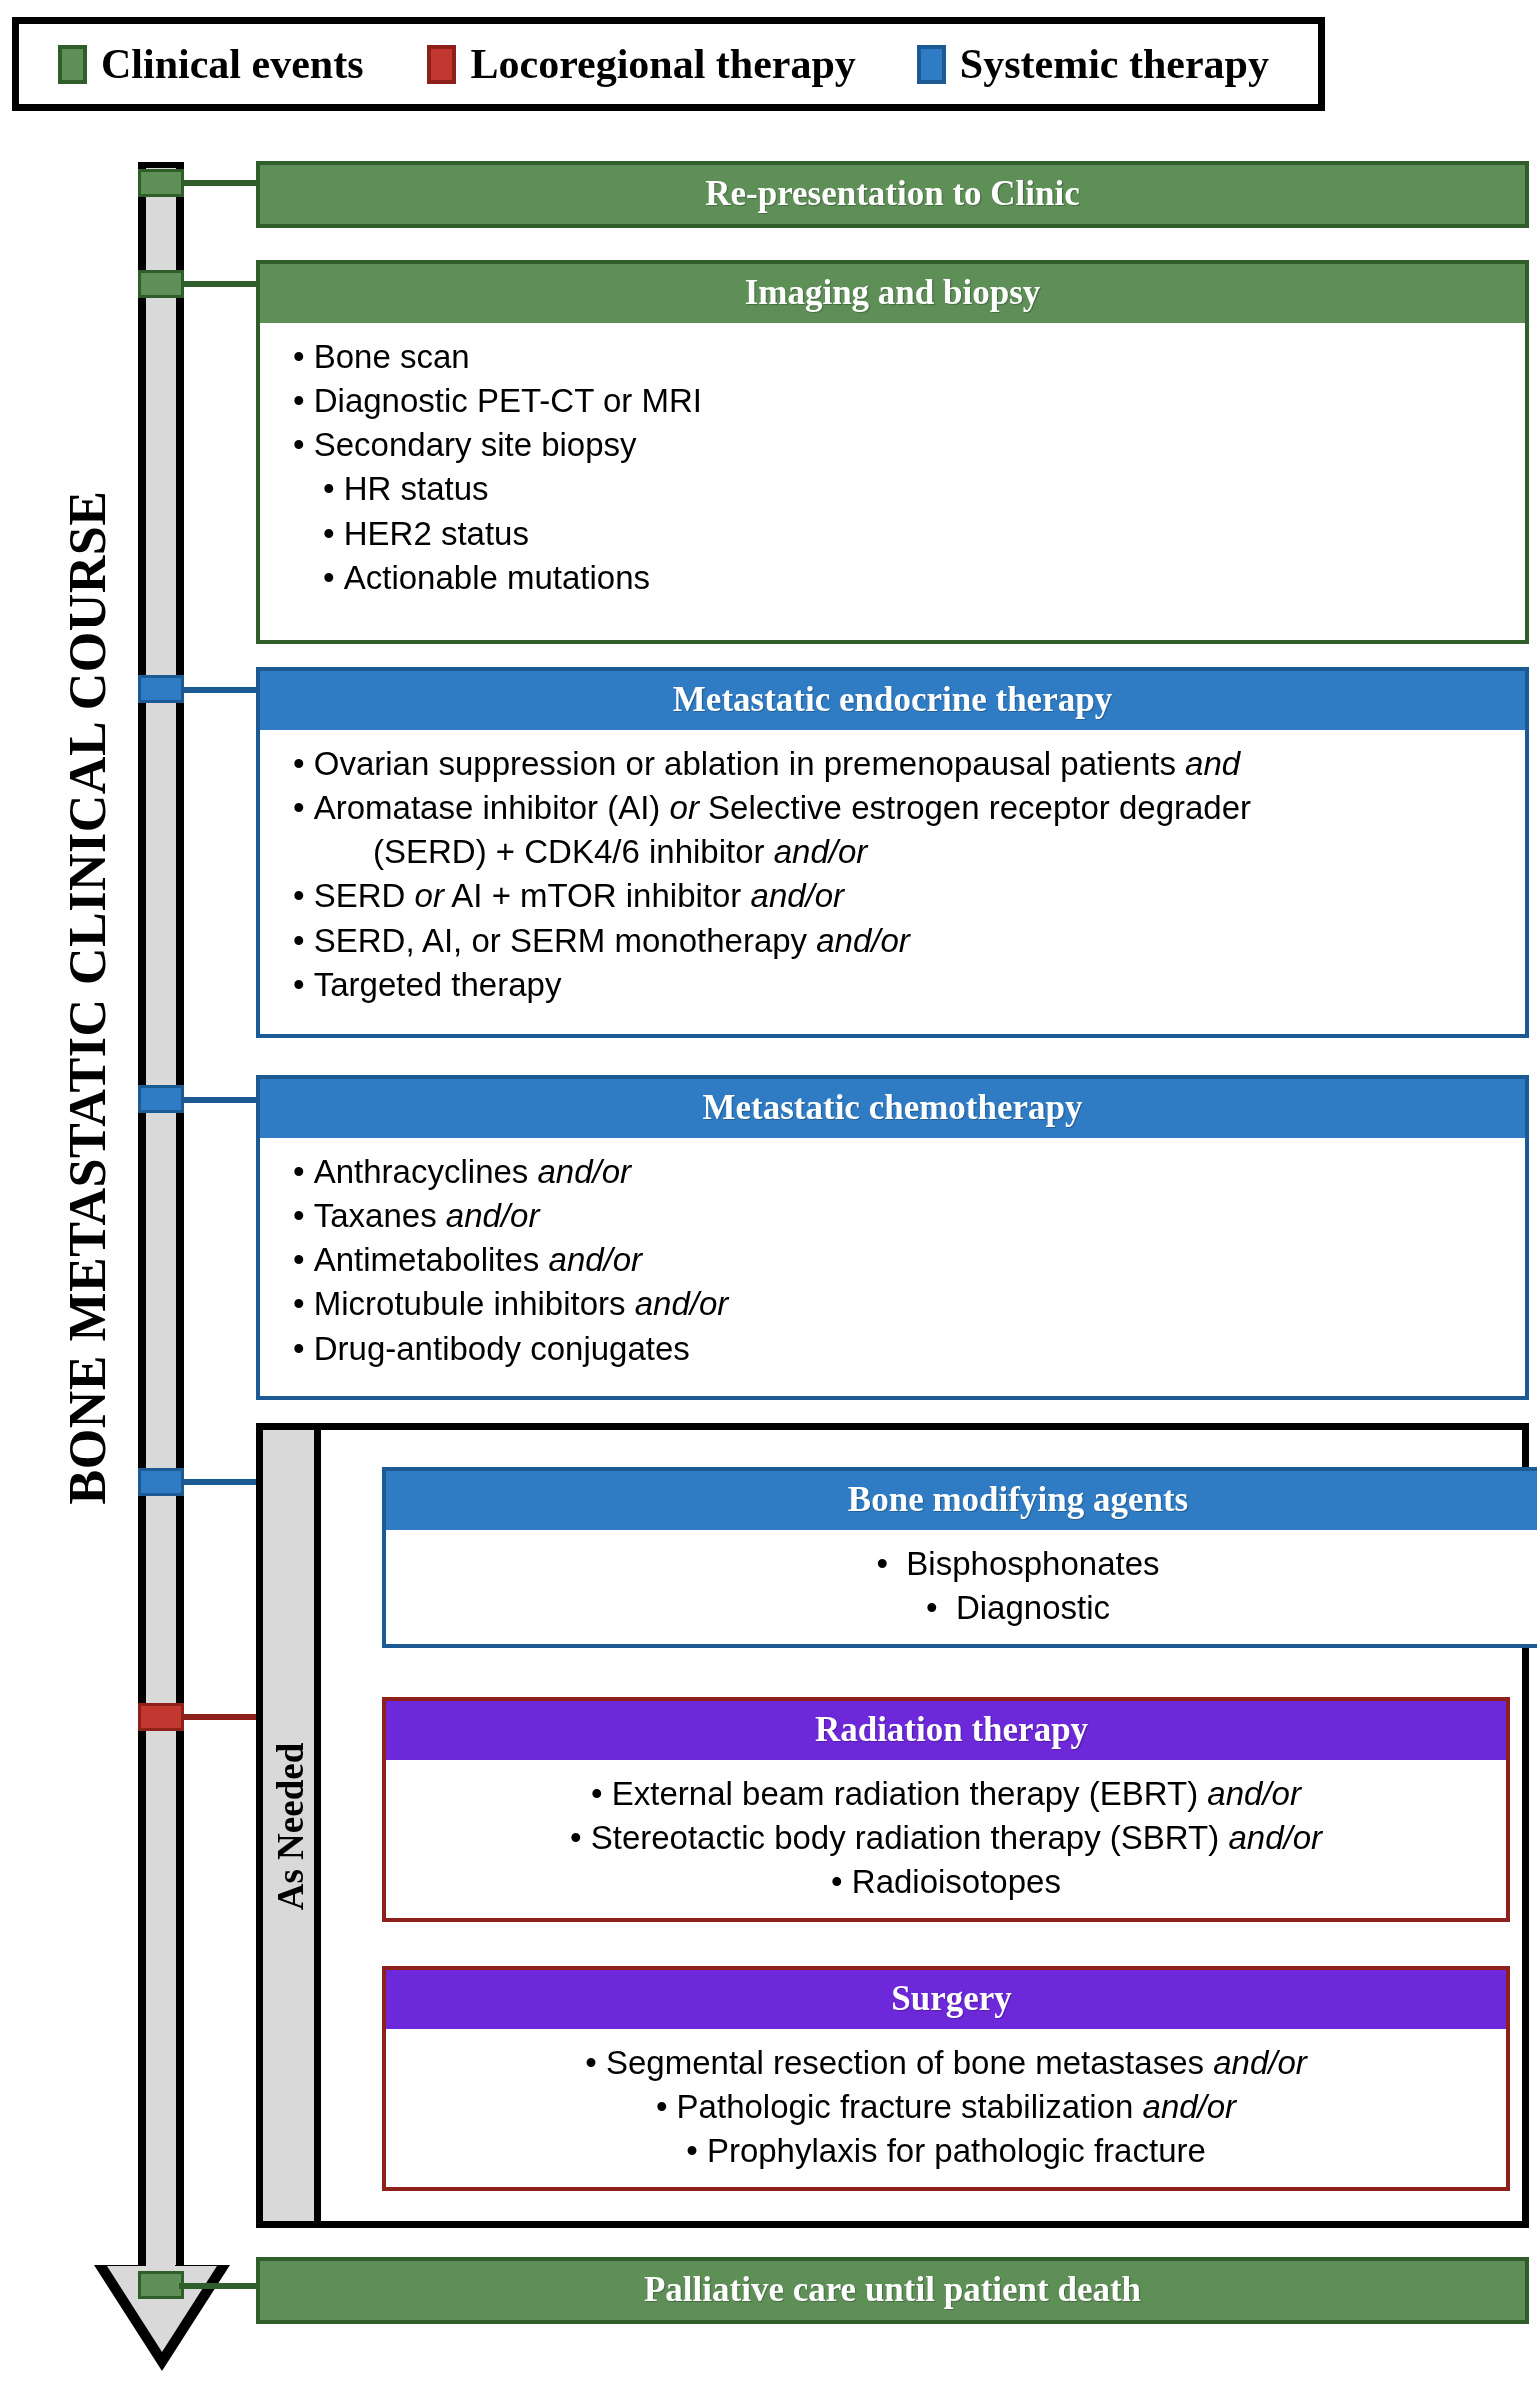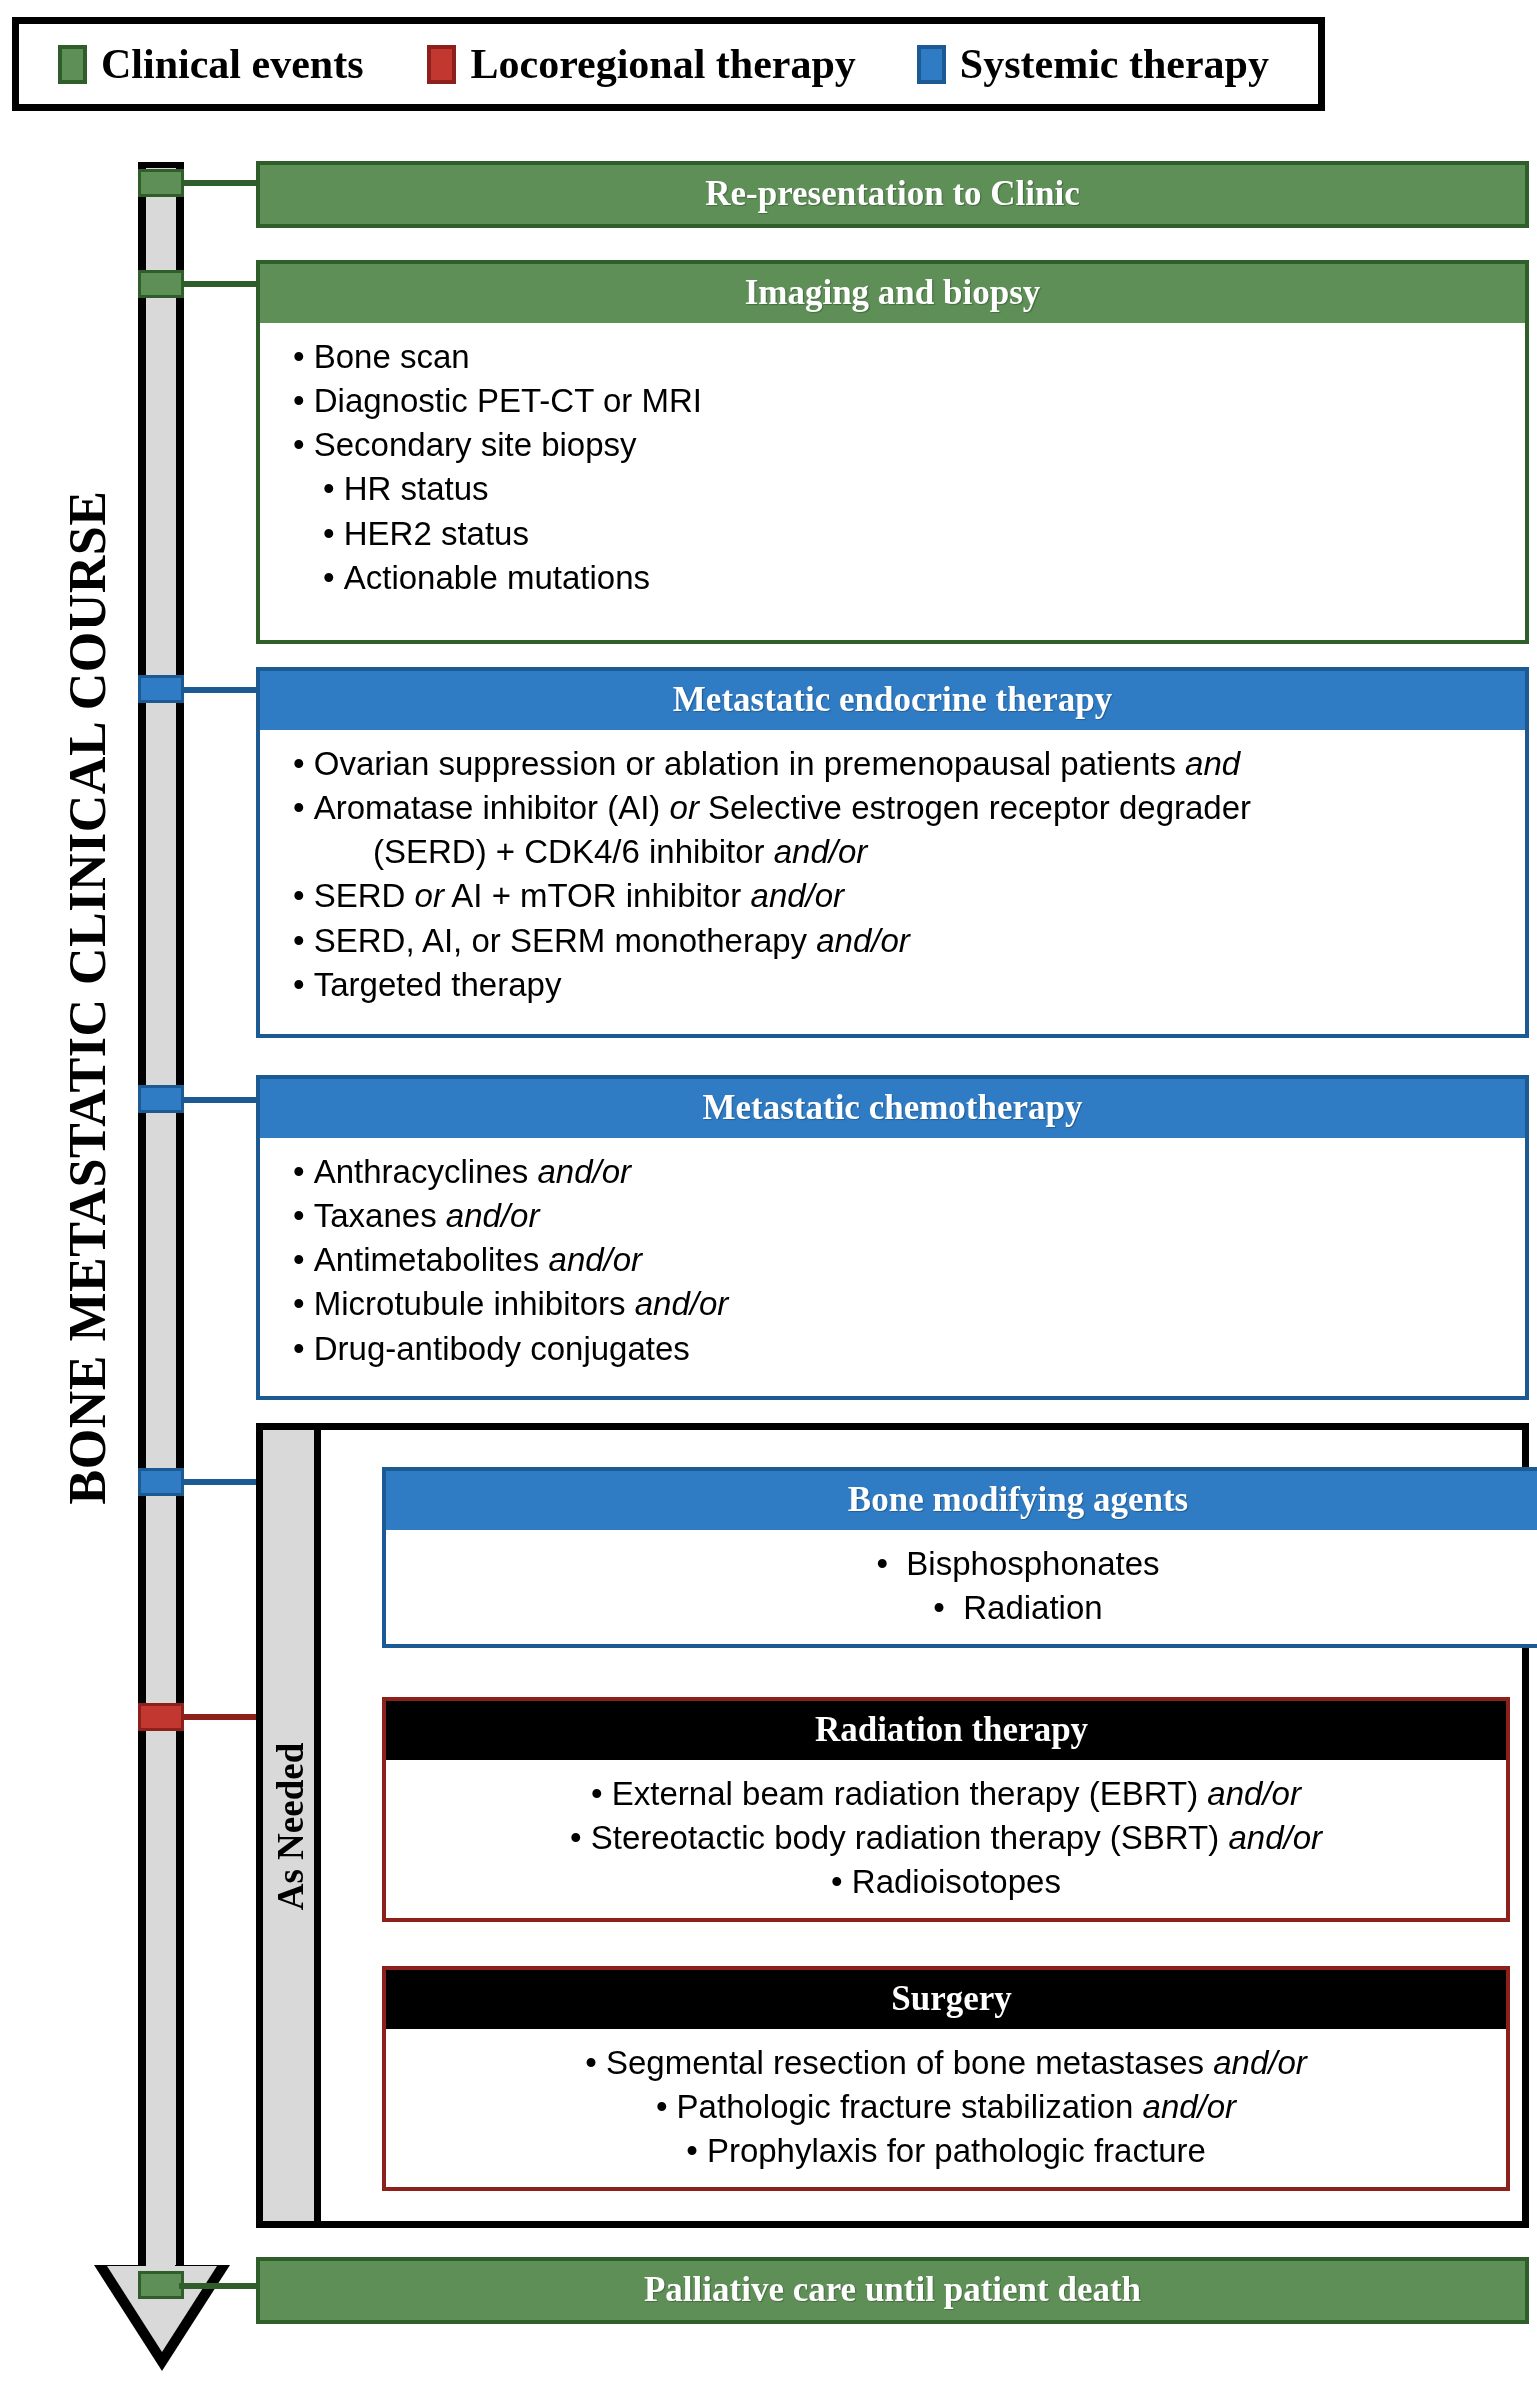--- a/index.html
+++ b/index.html
@@ -159,21 +159,21 @@
   .bullets li.sub { padding-left: 30px; }
   .bullets li.indent2 { padding-left: 80px; }
   .bullets em { font-style: italic; }
 
   
   .green  { border-color: #2f5e2a; }
   .green  > .card-head { background: #5e8f57; }
   .blue   { border-color: #1c5a93; }
   .blue   > .card-head { background: #2f7cc4; }
   .red    { border-color: #8e201b; }
-  .red    > .card-head { background: #000000; padding-left: 11px; }
+  .red    > .card-head { background: #6d28d9; padding-left: 11px; }
 
   .chip.green { background: #5e8f57; border-color: #2f5e2a; }
   .chip.blue  { background: #2f7cc4; border-color: #1c5a93; }
   .chip.red   { background: #c23730; border-color: #8e201b; }
   .connector.green { background: #2f5e2a; }
   .connector.blue  { background: #1c5a93; }
   .connector.red   { background: #8e201b; }
 
   
   .asneeded {
@@ -308,21 +308,21 @@
   <div class="asneeded">
     <div class="asneeded-rail">
       <div class="asneeded-label">As Needed</div>
     </div>
 
     <div class="card blue" style="left:119px;top:37px;width:1272px;">
       <div class="card-head">Bone modifying agents</div>
       <div class="card-body">
         <ul class="bullets center">
           <li>•&nbsp;&nbsp;<span>Bisphosphonates</span></li>
-          <li>•&nbsp;&nbsp;<span>Radiation</span></li>
+          <li>•&nbsp;&nbsp;<span>Diagnostic</span></li>
         </ul>
       </div>
     </div>
 
     <div class="card red" style="left:119px;top:267px;width:1128px;">
       <div class="card-head">Radiation therapy</div>
       <div class="card-body">
         <ul class="bullets center">
           <li>•&nbsp;<span>External beam radiation therapy (EBRT) </span><em>and/or</em></li>
           <li>•&nbsp;<span>Stereotactic body radiation therapy (SBRT) </span><em>and/or</em></li>

